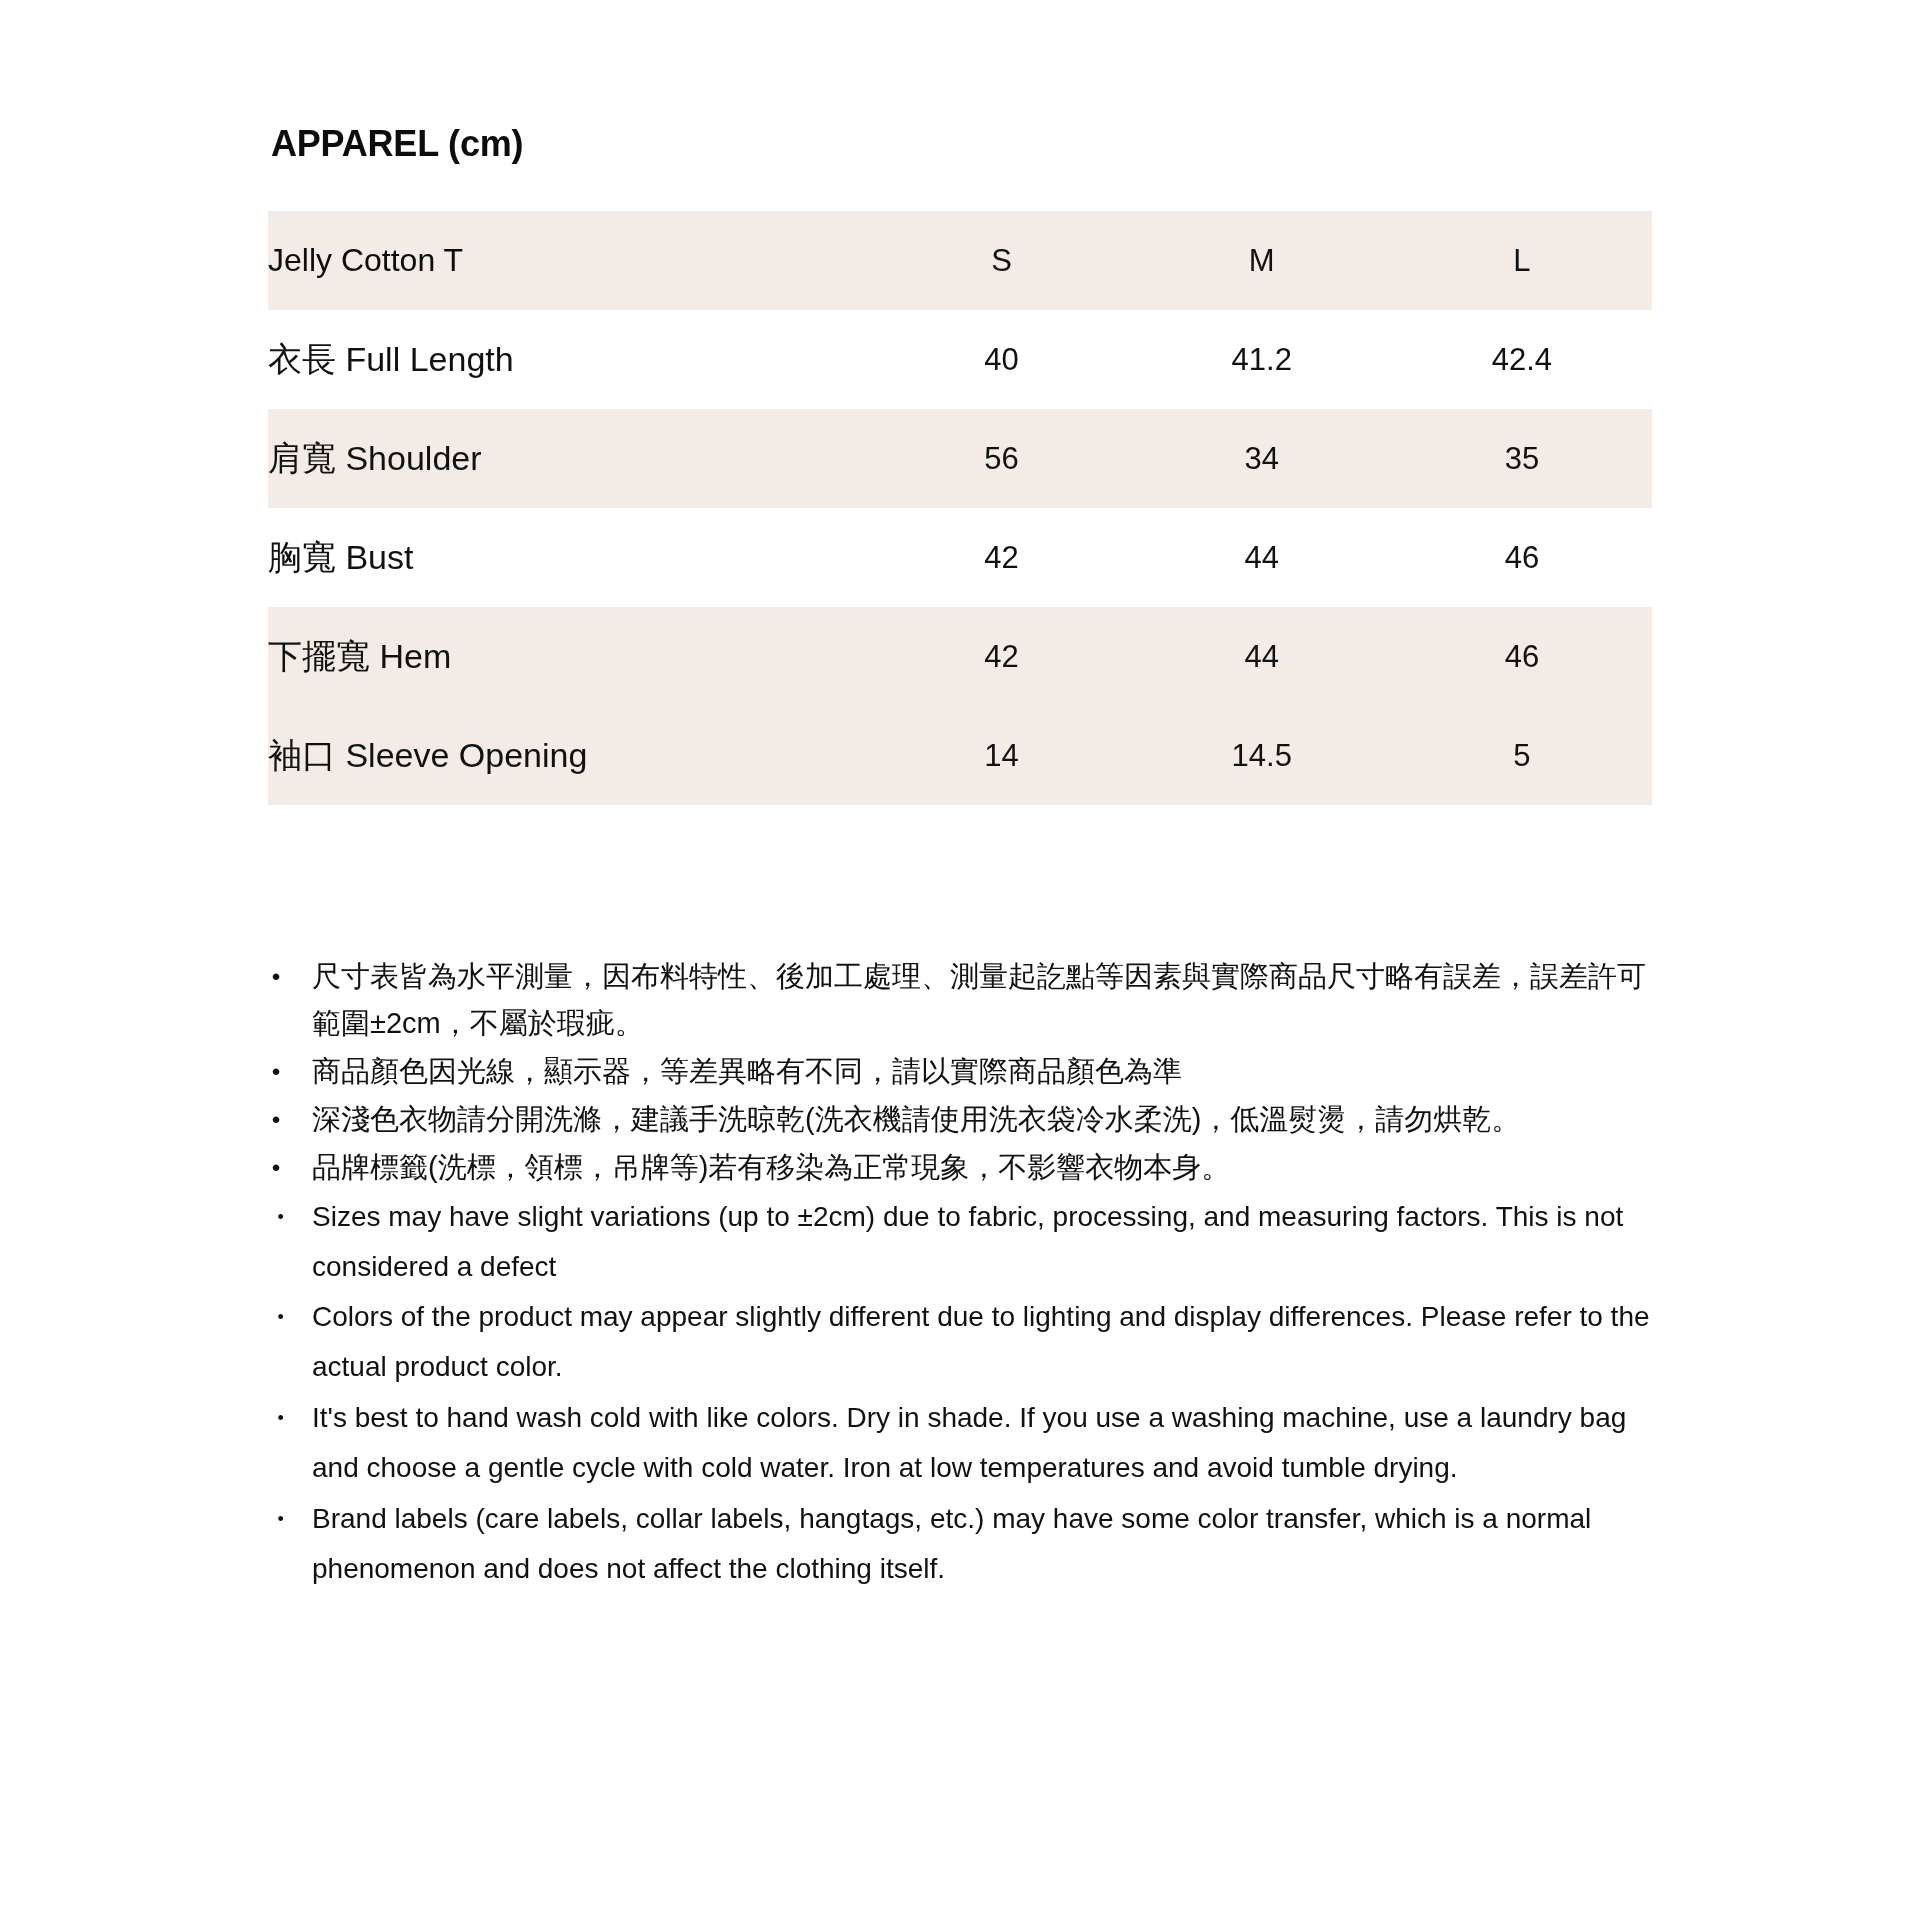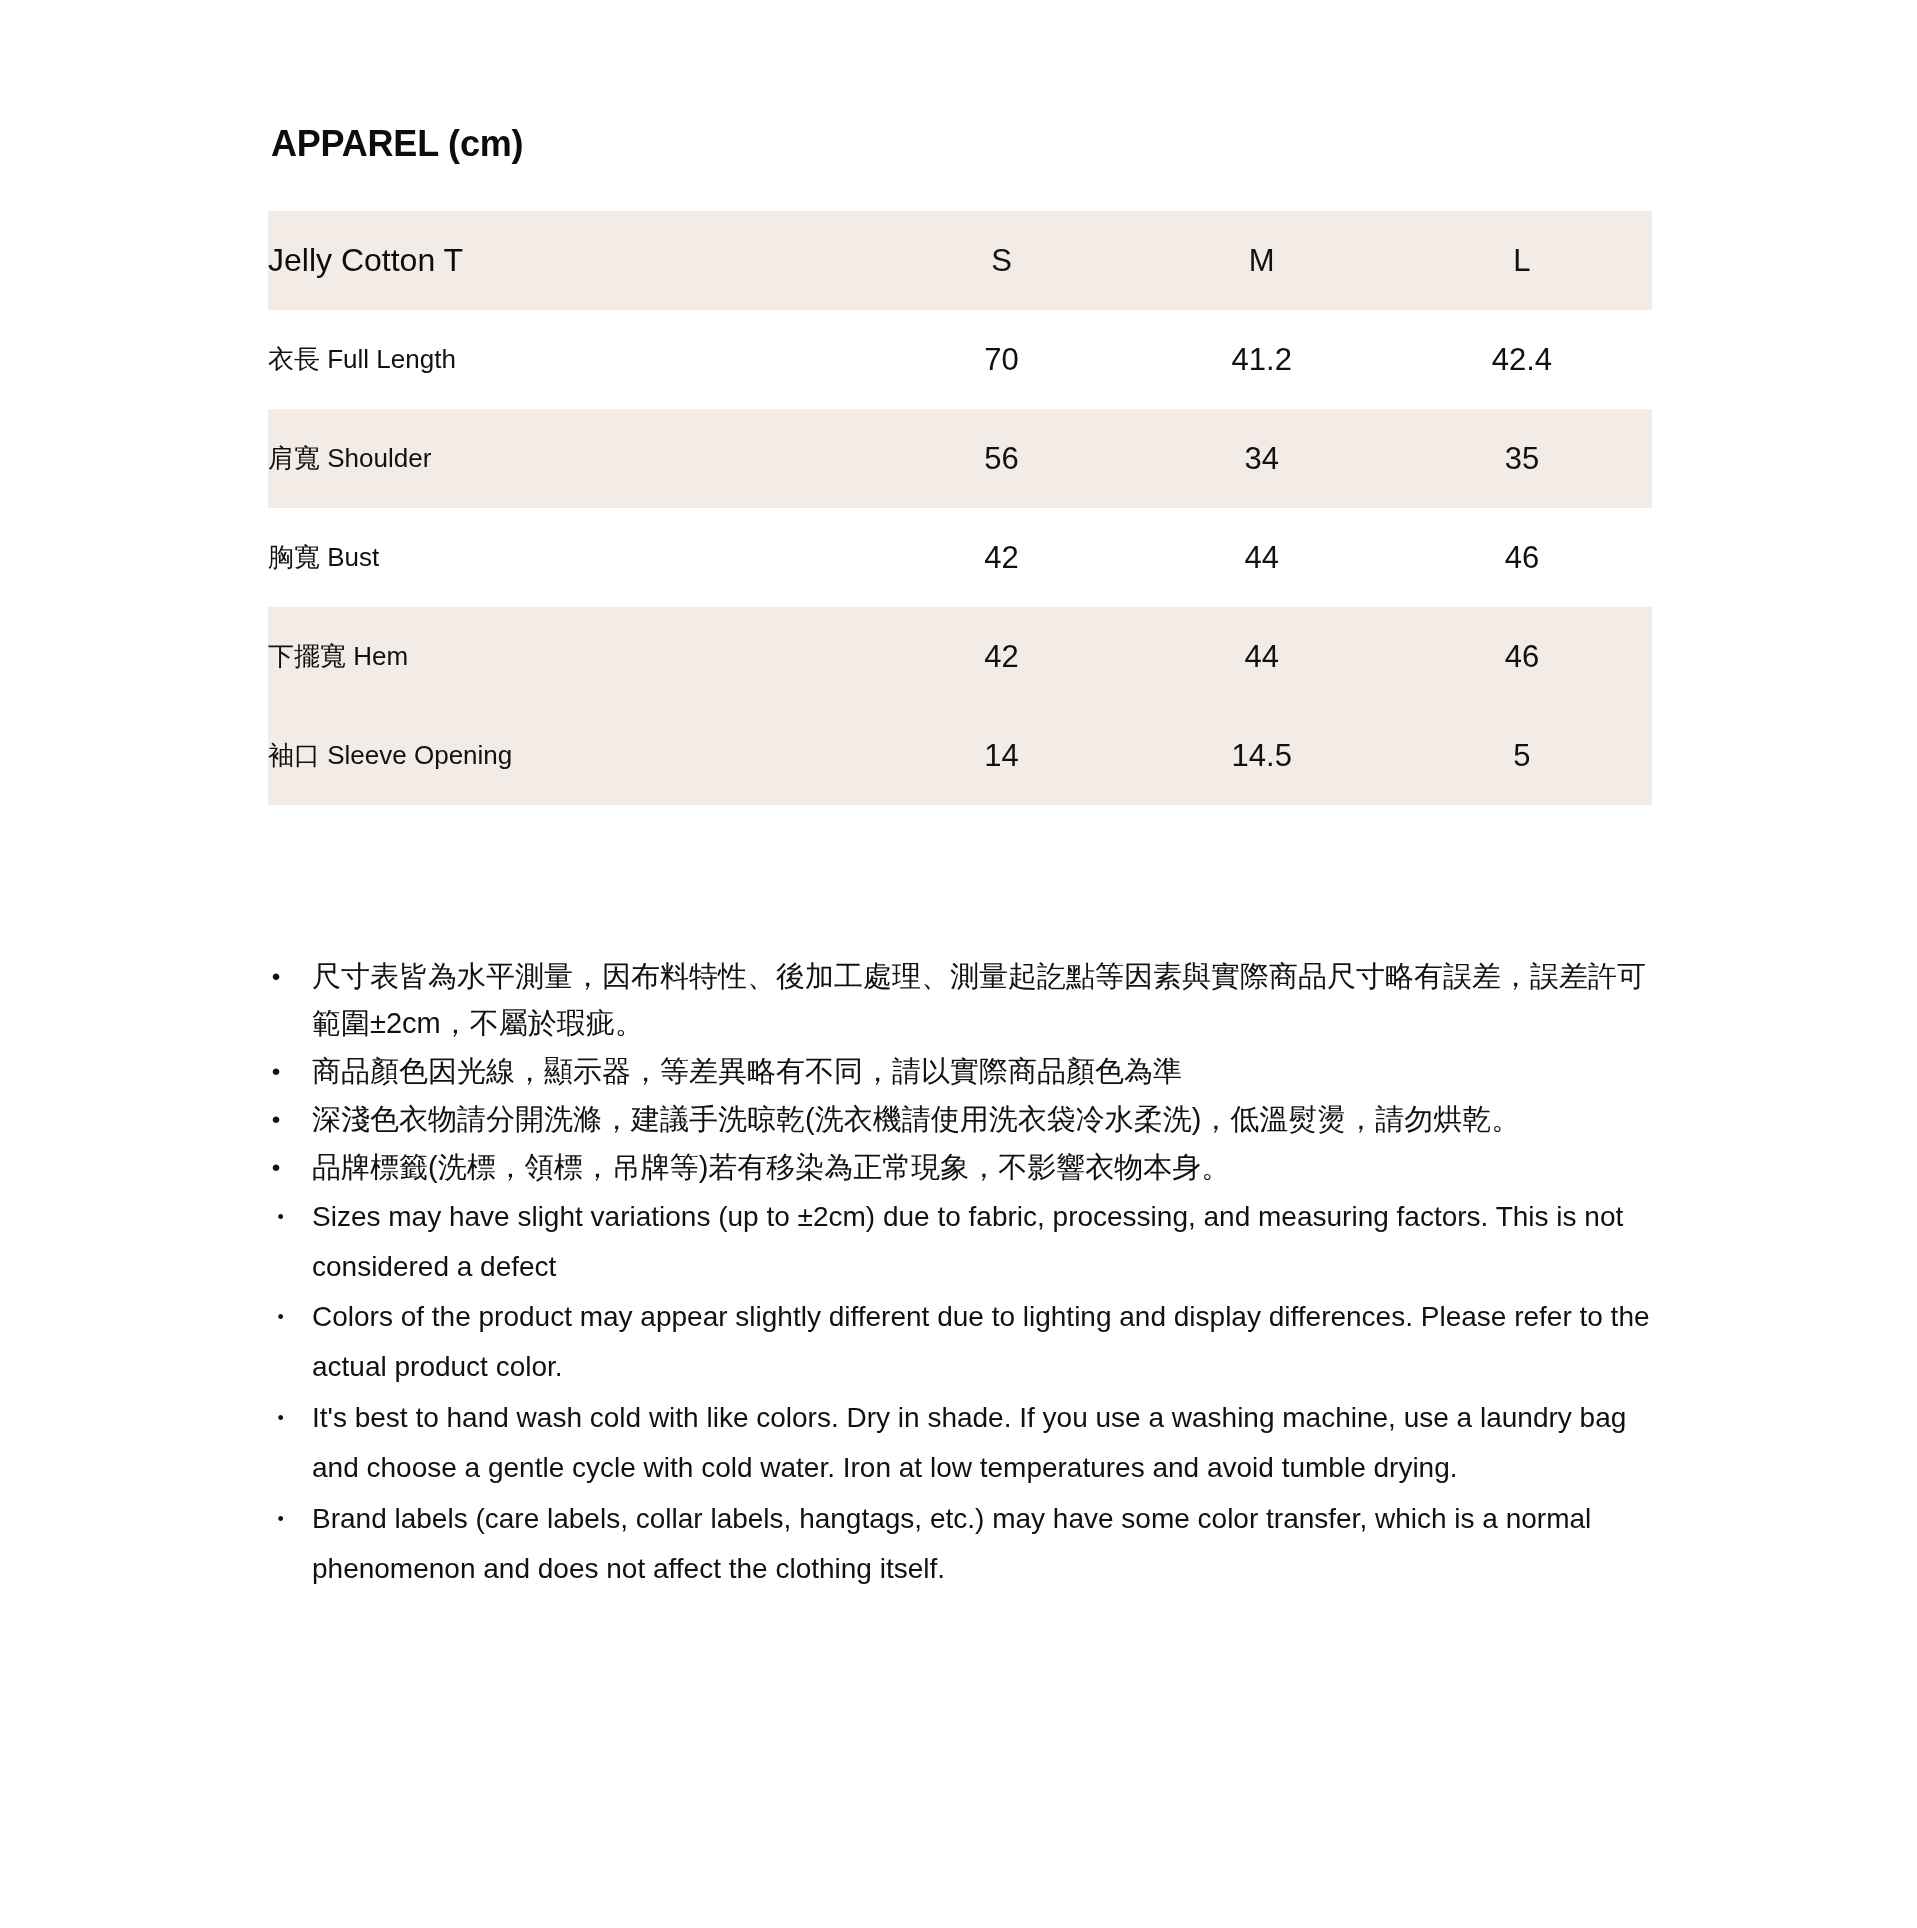--- a/index.html
+++ b/index.html
@@ -52,21 +52,21 @@
     vertical-align: middle;
     font-weight: 400;
   }
 
   .col-label { width: 603px; }
   .col-size  { width: 260px; }
 
   .cell-label {
     padding-left: 55px;
     text-align: left;
-    font-size: 26px;
+    font-size: 34px;
     color: #111111;
     white-space: nowrap;
   }
   .cell-head-label {
     padding-left: 55px;
     text-align: left;
     font-size: 32px;
     font-weight: 700;
     color: #0d0d0d;
     white-space: nowrap;
@@ -139,21 +139,21 @@
       <tr class="shaded">
         <th class="cell-head-label">Jelly Cotton T</th>
         <th class="cell-head-size">S</th>
         <th class="cell-head-size">M</th>
         <th class="cell-head-size">L</th>
       </tr>
     </thead>
     <tbody>
       <tr class="plain">
         <td class="cell-label">衣長 Full Length</td>
-        <td class="cell-value">70</td>
+        <td class="cell-value">40</td>
         <td class="cell-value">41.2</td>
         <td class="cell-value">42.4</td>
       </tr>
       <tr class="shaded">
         <td class="cell-label">肩寬 Shoulder</td>
         <td class="cell-value">56</td>
         <td class="cell-value">34</td>
         <td class="cell-value">35</td>
       </tr>
       <tr class="plain">

